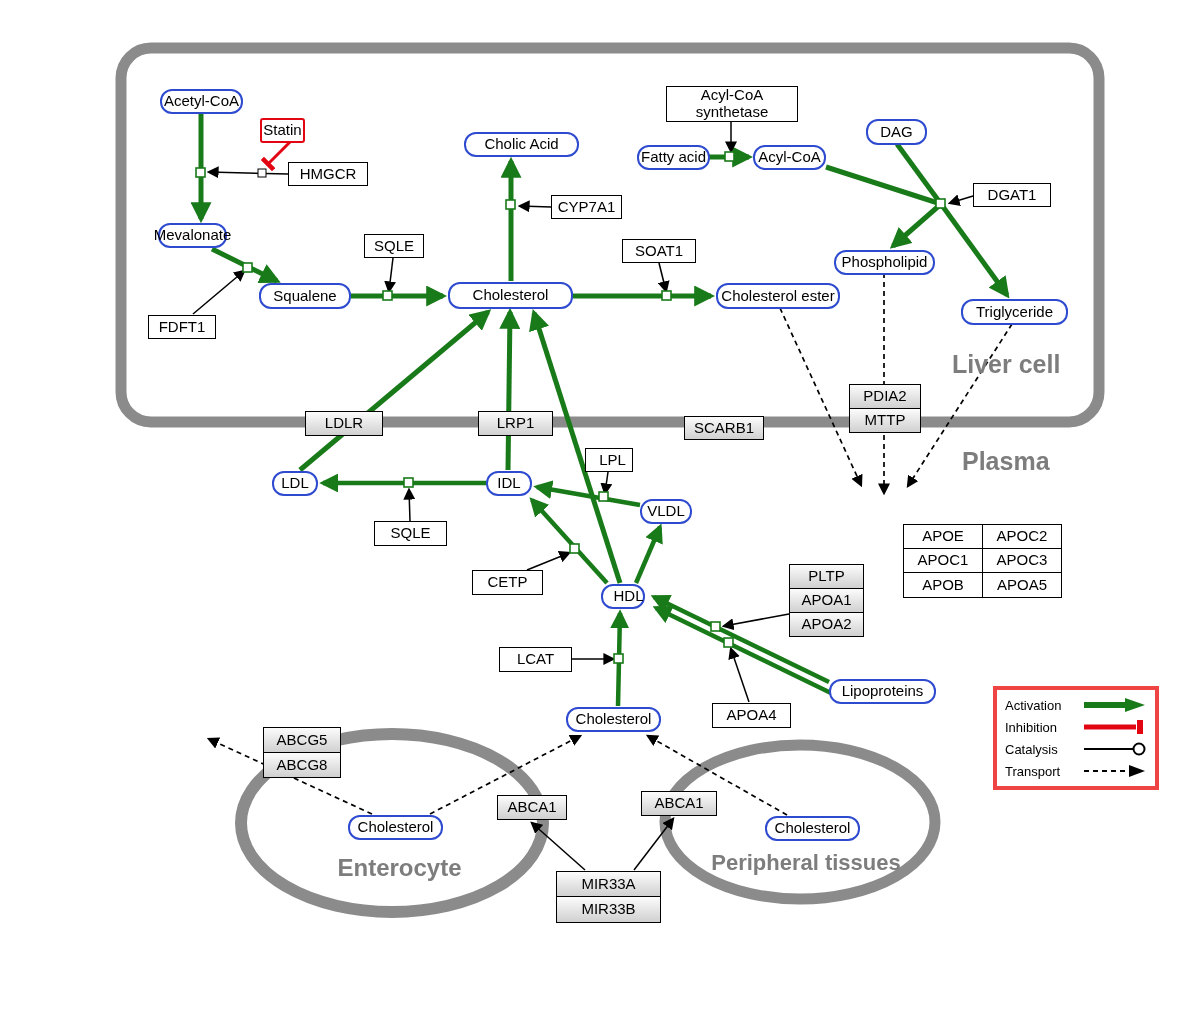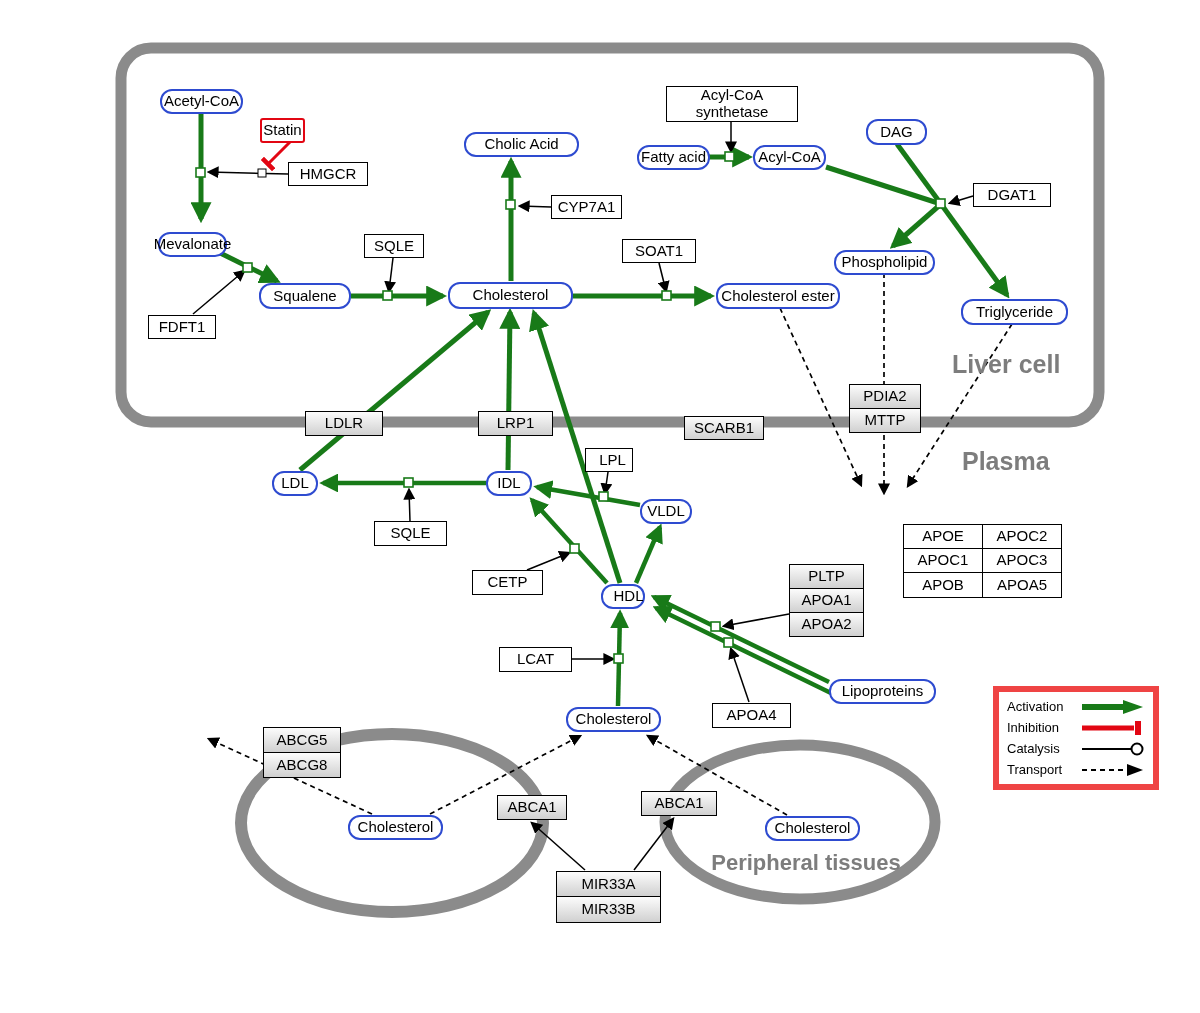--- a/index.html
+++ b/index.html
@@ -9,21 +9,21 @@
   #nodes-layer{position:absolute;left:0;top:0;width:100%;height:100%;pointer-events:none;}
   .node{position:absolute;display:flex;align-items:center;justify-content:center;
         box-sizing:border-box;background:#fff;font-size:15px;line-height:1.12;
         text-align:center;color:#000;white-space:pre-line;pointer-events:auto;}
   .metabolite{border:2px solid #2e4bd0;border-radius:12px;}
   .gene{border:1px solid #000;}
   .gray{border:1px solid #000;background:linear-gradient(#fcfcfc 0%,#d0d0d0 100%);}
   .inhibitor{border:2px solid #e20613;border-radius:3px;}
   .region-label{position:absolute;font-weight:bold;color:#7d7d7d;font-size:25px;}
   #legend{position:absolute;left:993px;top:686px;width:166px;height:104px;
-          border:6px solid #ef4444;background:#fff;box-sizing:border-box;
+          border:4px solid #ef4444;background:#fff;box-sizing:border-box;
           display:flex;flex-direction:column;justify-content:space-around;padding:4px 8px;}
   .legend-row{display:flex;align-items:center;justify-content:space-between;height:22px;}
   .legend-row span{font-size:13px;color:#000;}
 </style>
 </head>
 <body>
 
 <div id="canvas">
 
   <svg id="edges" width="1200" height="1013" viewBox="0 0 1200 1013">
@@ -112,21 +112,21 @@
       <rect x="724" y="638" width="9" height="9"></rect>
       <rect x="614" y="654" width="9" height="9"></rect>
     </g>
     <rect x="258" y="169" width="8" height="8" fill="#fff" stroke="#000" stroke-width="1"></rect>
   </svg>
 
   <div id="nodes-layer">
       <div class="node metabolite" style="left: 160px; top: 89px; width: 83px; height: 25px;">Acetyl-CoA</div>
       <div class="node inhibitor" style="left: 260px; top: 118px; width: 45px; height: 25px;">Statin</div>
       <div class="node gene" style="left: 288px; top: 162px; width: 80px; height: 24px;">HMGCR</div>
-      <div class="node metabolite" style="left: 158px; top: 232px; width: 69px; height: 25px;">Mevalonate</div>
+      <div class="node metabolite" style="left: 158px; top: 223px; width: 69px; height: 25px;">Mevalonate</div>
       <div class="node gene" style="left: 148px; top: 315px; width: 68px; height: 24px;">FDFT1</div>
       <div class="node metabolite" style="left: 259px; top: 283px; width: 92px; height: 26px;">Squalene</div>
       <div class="node gene" style="left: 364px; top: 234px; width: 60px; height: 24px;">SQLE</div>
       <div class="node metabolite" style="left: 448px; top: 282px; width: 125px; height: 27px;">Cholesterol</div>
       <div class="node metabolite" style="left: 464px; top: 132px; width: 115px; height: 25px; text-align: right;">Cholic Acid</div>
       <div class="node gene" style="left: 551px; top: 195px; width: 71px; height: 24px;">CYP7A1</div>
       <div class="node gene" style="left: 622px; top: 239px; width: 74px; height: 24px;">SOAT1</div>
       <div class="node metabolite" style="left: 716px; top: 283px; width: 124px; height: 26px;">Cholesterol ester</div>
       <div class="node gene" style="left: 666px; top: 86px; width: 132px; height: 36px;">Acyl-CoA
 synthetase</div>
@@ -166,20 +166,21 @@
       <div class="node metabolite" style="left: 348px; top: 815px; width: 95px; height: 25px;">Cholesterol</div>
       <div class="node gray" style="left: 497px; top: 795px; width: 70px; height: 25px;">ABCA1</div>
       <div class="node gray" style="left: 641px; top: 791px; width: 76px; height: 25px;">ABCA1</div>
       <div class="node metabolite" style="left: 765px; top: 816px; width: 95px; height: 25px;">Cholesterol</div>
       <div class="node gray" style="left: 556px; top: 871px; width: 105px; height: 26px;">MIR33A</div>
       <div class="node gray" style="left: 556px; top: 896px; width: 105px; height: 27px;">MIR33B</div>
     </div>
 
   <div class="region-label" style="left:952px;top:350px;width:160px;">Liver cell</div>
   <div class="region-label" style="left:962px;top:447px;width:130px;">Plasma</div>
+  <div class="region-label" style="left:312px;top:854px;width:175px;text-align:center;font-size:24px;">Enterocyte</div>
   <div class="region-label" style="left:697px;top:850px;width:218px;text-align:center;font-size:22px;">Peripheral tissues</div>
 
   <div id="legend">
     <div class="legend-row">
       <span>Activation</span>
       <svg width="64" height="16">
         <line x1="1" y1="8" x2="42" y2="8" stroke="#187a18" stroke-width="6"></line>
         <path d="M42,1 L62,8 L42,15 Z" fill="#187a18"></path>
       </svg>
     </div>

